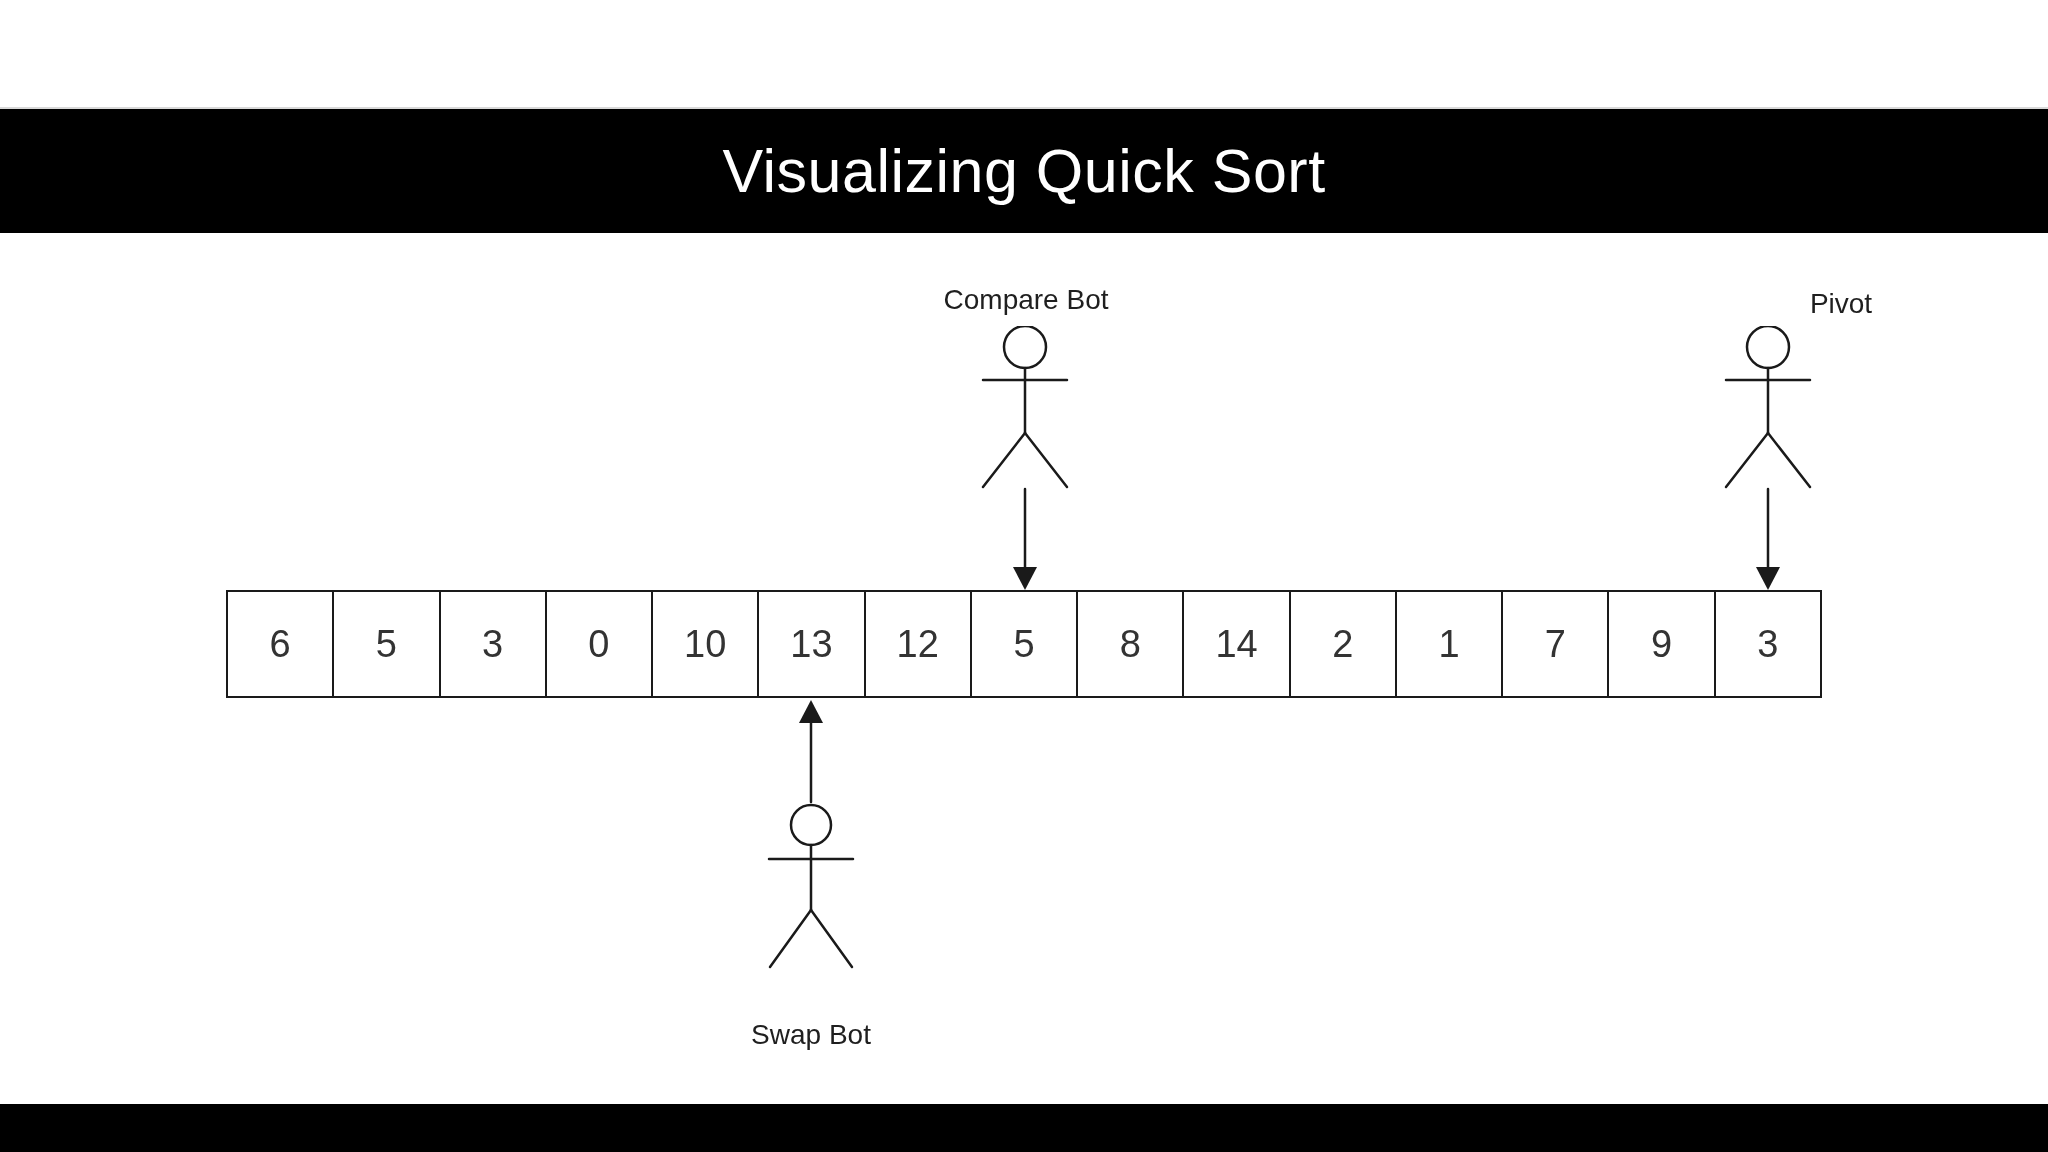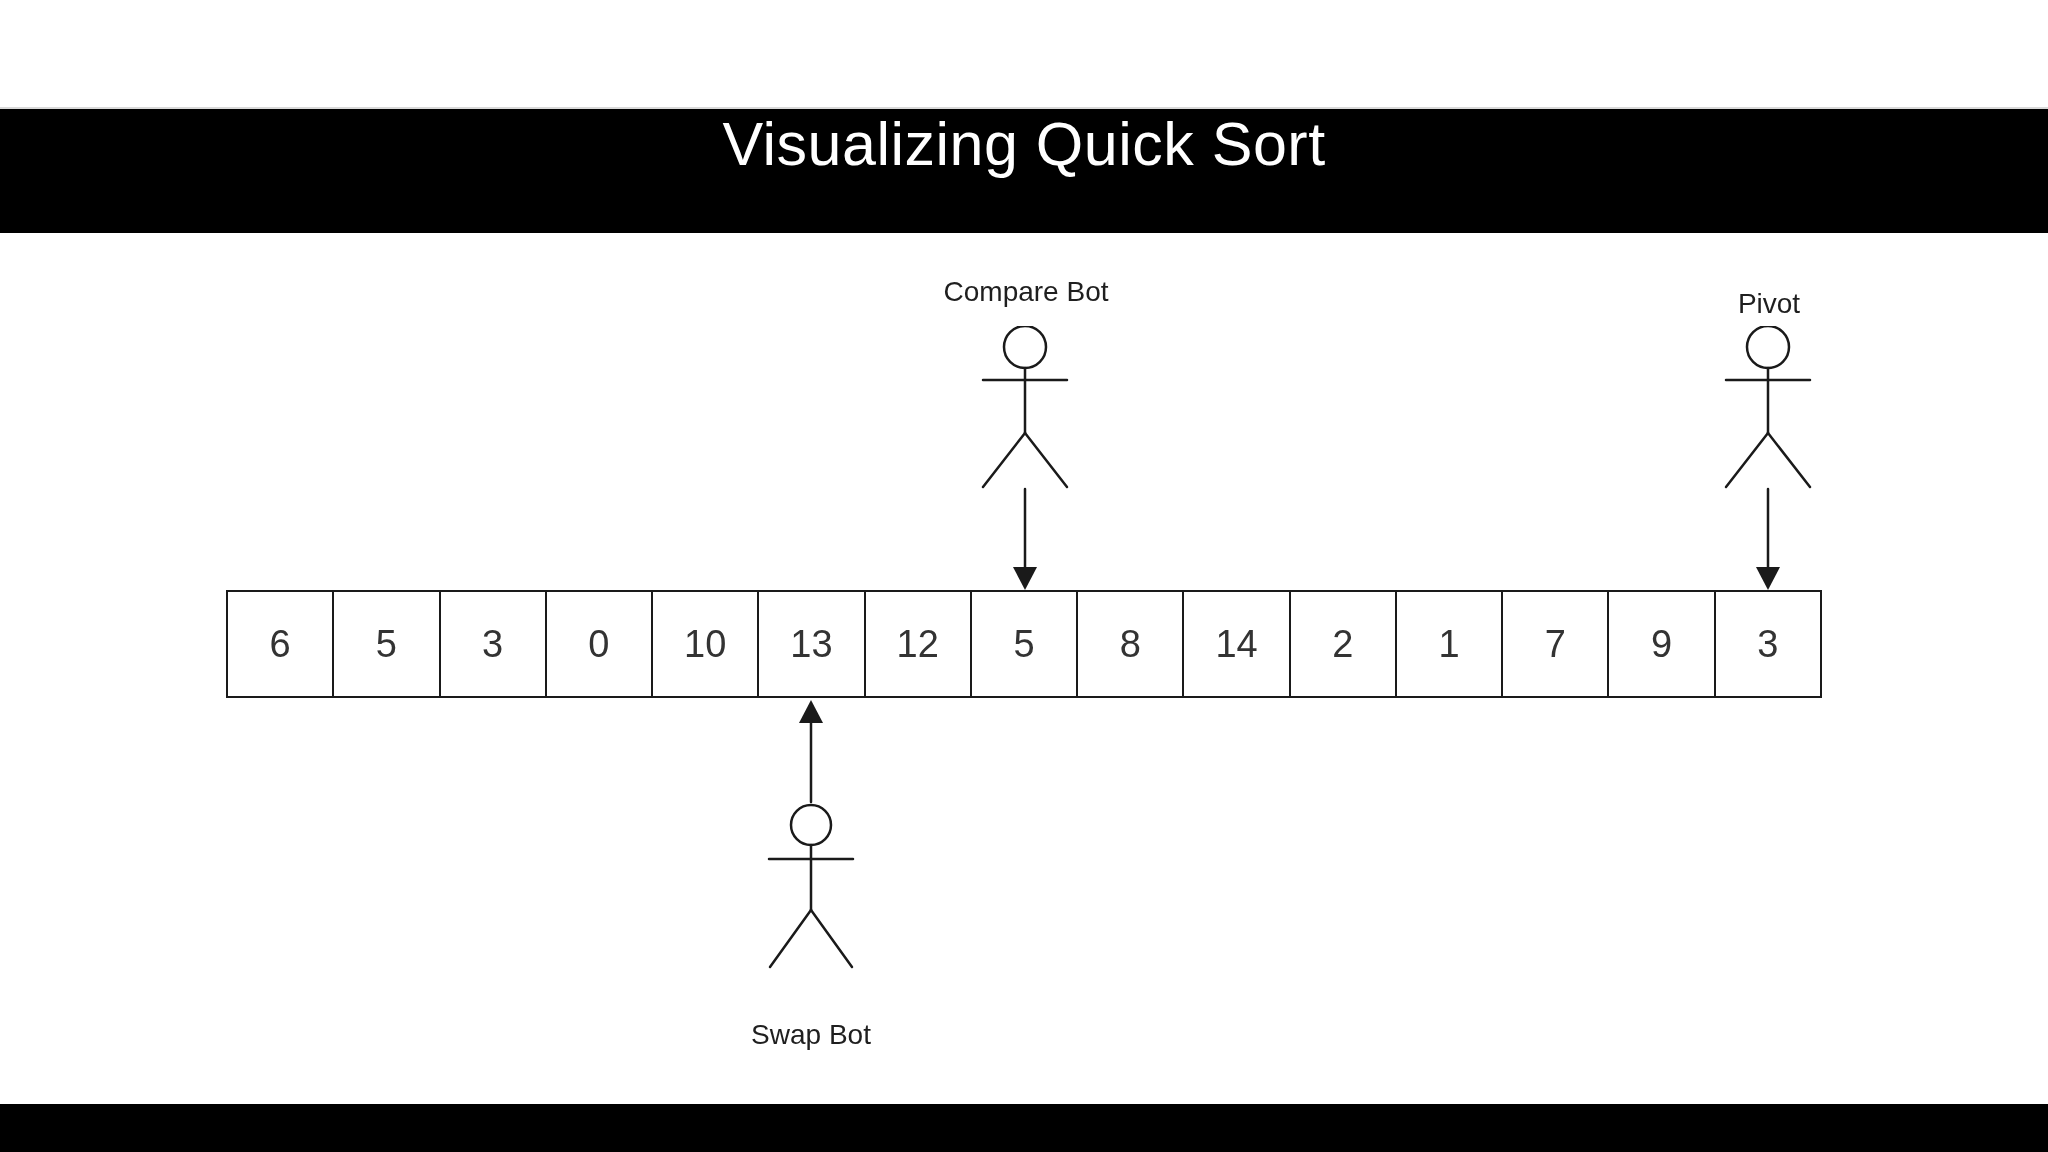--- a/index.html
+++ b/index.html
@@ -16,21 +16,21 @@
   .banner {
     position: absolute;
     left: 0; top: 107;
     top: 107px;
     width: 2048px;
     height: 126px;
     box-sizing: border-box;
     background: #000000;
     border-top: 2px solid #d9d9d9;
     display: flex;
-    align-items: flex-start;
+    align-items: center;
     justify-content: center;
   }
   .banner-title {
     color: #ffffff;
     font-size: 61px;
     font-weight: 400;
     letter-spacing: 0.5px;
     white-space: nowrap;
   }
 
@@ -59,22 +59,22 @@
 
   
   .actor-label {
     position: absolute;
     width: 300px;
     text-align: center;
     font-size: 28px;
     color: #1f1f1f;
     white-space: nowrap;
   }
-  .label-compare { left: 876px; top: 276px; }
-  .label-pivot   { left: 1619px; top: 288px; }
+  .label-compare { left: 876px; top: 284px; }
+  .label-pivot   { left: 1691px; top: 288px; }
   .label-swap    { left: 661px;  top: 986px; margin-top: 33px; }
 
   
   .figure { position: absolute; }
   .fig-compare { left: 980px;  top: 326px; }
   .fig-pivot   { left: 1723px; top: 326px; }
   .fig-swap    { left: 766px;  top: 698px; }
 
   .stick { stroke: #1a1a1a; stroke-width: 2.5; fill: none; stroke-linecap: round; }
   .stick-head { stroke: #1a1a1a; stroke-width: 2.5; fill: #ffffff; }

